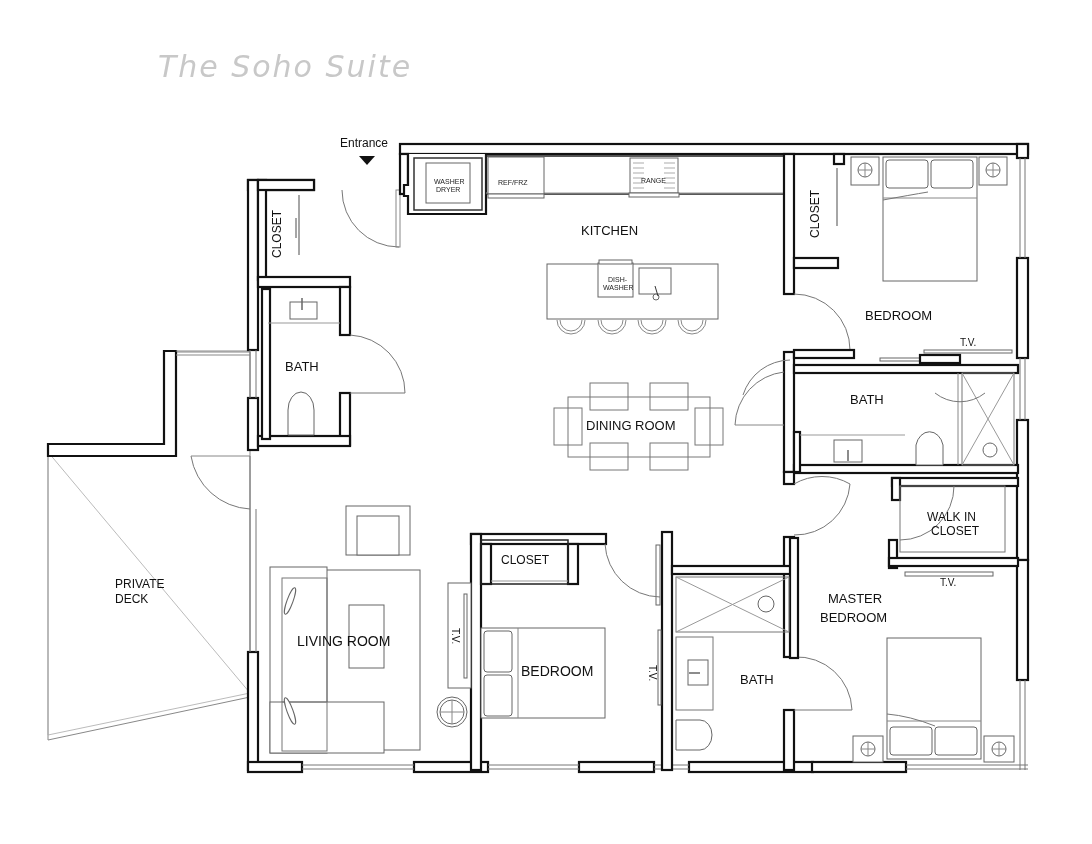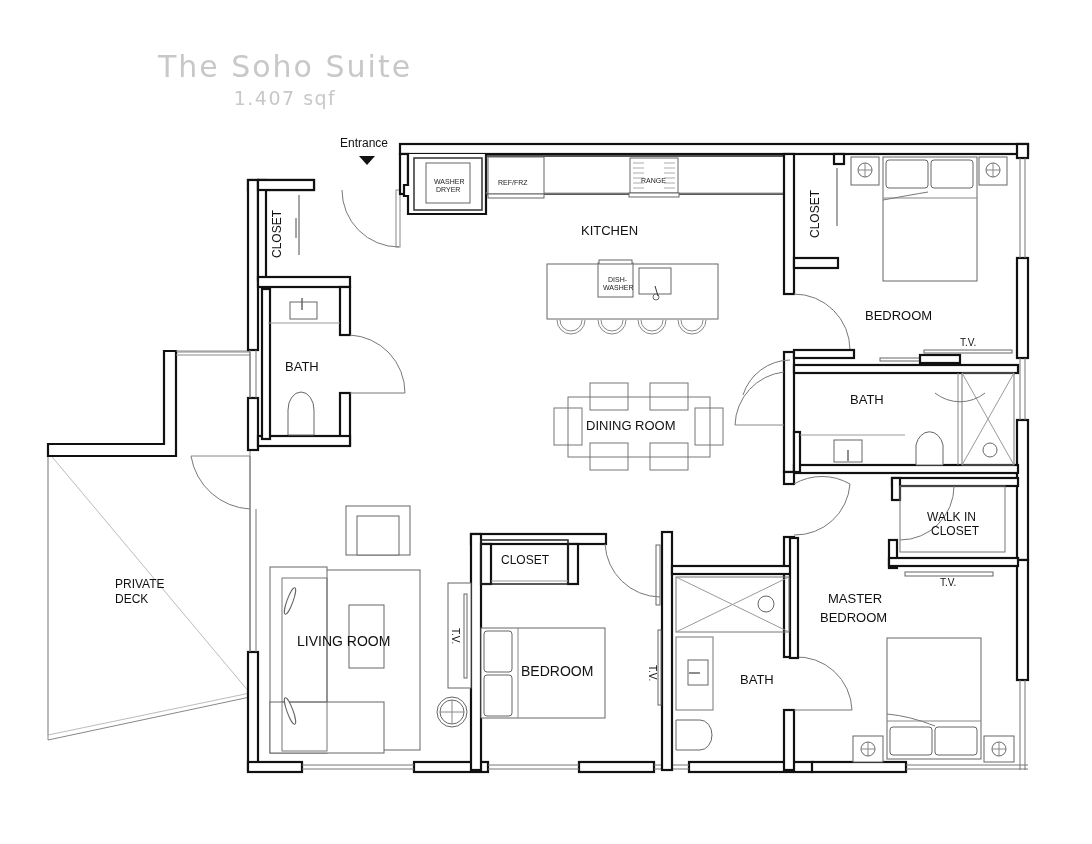--- a/index.html
+++ b/index.html
@@ -1,33 +1,32 @@
 <!DOCTYPE html>
 <html><head>
 <meta charset="utf-8">
 <style>
   html, body { margin: 0; padding: 0; background: #ffffff; }
   body { width: 1092px; height: 844px; position: relative; overflow: hidden; font-family: "Liberation Sans", sans-serif; }
-  .title-block { position: absolute; left: 120px; top: 48px; width: 330px; text-align: center; color: #c8c8c8; font-family: "DejaVu Sans", sans-serif; }
+  .title-block { position: absolute; left: 120px; top: 48px; width: 330px; text-align: center; color: #c8c8c8; font-family: "DejaVu Sans", sans-serif; font-style: italic; }
   .title-main { font-size: 30px; letter-spacing: 2px; line-height: 38px; }
   .title-sub { font-size: 19px; letter-spacing: 1.5px; line-height: 25px; }
   svg.plan { position: absolute; left: 0; top: 0; }
   .wallfill { fill: #fff; stroke: #111; stroke-width: 2.2; }
   .thin { fill: none; stroke: #777; stroke-width: 1; }
   .furn { fill: #fff; stroke: #666; stroke-width: 1; }
   .door { fill: none; stroke: #777; stroke-width: 1; }
   .lbl { font-family: "Liberation Sans", sans-serif; fill: #111; }
   .lbl-sm { font-family: "Liberation Sans", sans-serif; fill: #222; font-size: 7px; }
 </style>
 </head>
 <body>
 
 <div class="title-block">
   <div class="title-main">The Soho Suite</div>
-  <div class="title-sub">1.407 sqf</div>
 </div>
 
 <svg class="plan" width="1092" height="844" viewBox="0 0 1092 844" xmlns="http://www.w3.org/2000/svg">
 
   <text class="lbl" x="340" y="147" font-size="12">Entrance</text>
   <polygon points="359,156 375,156 367,165" fill="#111"></polygon>
 
   <g>
     <polygon points="48,447 48,740 250,697 250,352 165,352 165,447" fill="none" stroke="#888" stroke-width="1"></polygon>
     <polygon points="48,452 48,735 250,693" fill="none" stroke="#aaa" stroke-width="0.8"></polygon>

